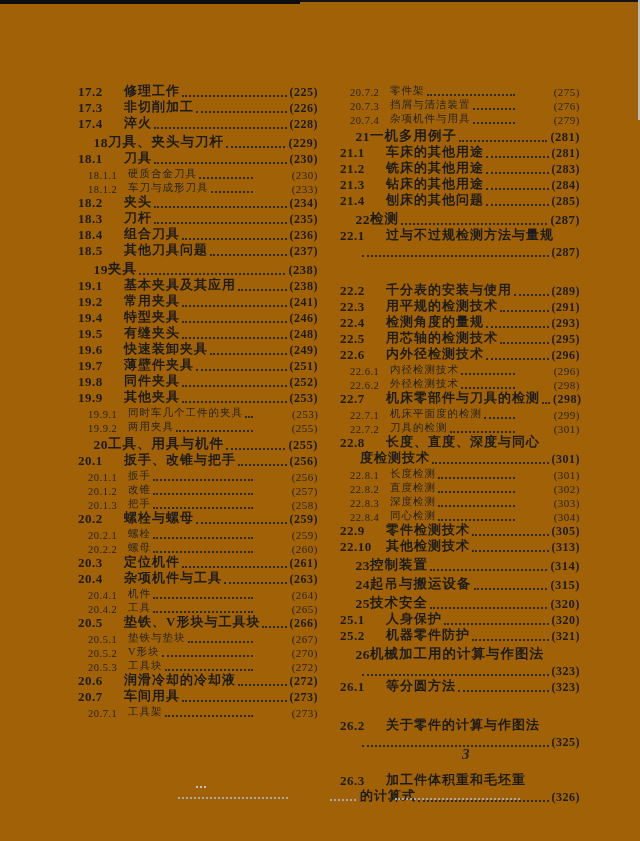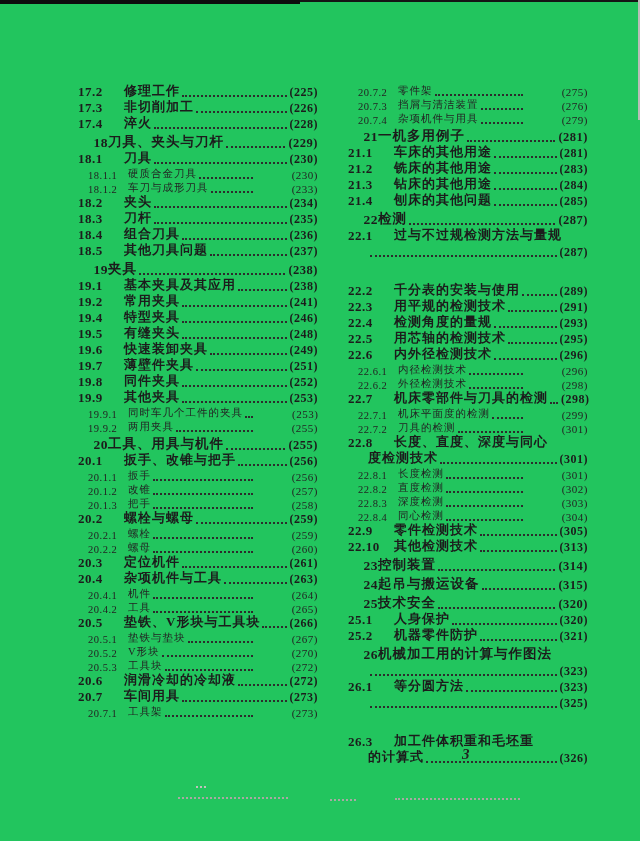--- a/index.html
+++ b/index.html
@@ -3,35 +3,35 @@
 <meta charset="utf-8">
 <style>
   html,body{margin:0;padding:0;}
   body{
     width:640px;height:841px;
     background:#f6f6f4;
     font-family:"Liberation Serif","DejaVu Serif",serif;
   }
   .page{
     position:relative;width:640px;height:841px;overflow:hidden;
-    background:#22c55e;color:#1c1c1c;
+    background:#a16207;color:#1c1c1c;
   }
   
   .edge-top{position:absolute;top:0;left:0;width:640px;height:2px;background:#151515;}
   .edge-top-thick{position:absolute;top:0;left:0;width:300px;height:4px;background:#0d0d0d;}
   .edge-right{position:absolute;top:0;right:0;width:2px;height:120px;background:#bcbcb8;}
   .smudge{position:absolute;height:2px;border-bottom:2px dotted #a9a9a4;}
   .smudge.s1{left:178px;top:795px;width:110px;}
   .smudge.s2{left:330px;top:797px;width:26px;}
   .smudge.s3{left:395px;top:796px;width:125px;}
   .smudge.s4{left:196px;top:784px;width:10px;border-bottom-color:#c2c2bd;}
 
   .col{position:absolute;top:84px;width:254px;}
   .col-left{left:64px;}
-  .col-right{left:334px;}
+  .col-right{left:326px;}
 
   .row{display:flex;align-items:flex-end;}
   .row .num{flex:none;letter-spacing:0.5px;}
   .row .title{flex:none;letter-spacing:1px;white-space:nowrap;}
   .row .leader{flex:1 1 auto;border-bottom:2px dotted #2c2c2c;margin:0 3px 3px 2px;min-width:8px;}
   .row .pg{flex:none;letter-spacing:0.5px;}
 
   .l1{height:17px;font-size:13.5px;font-weight:bold;padding-left:4px;margin-top:2px;text-align:right;}
   .l1 .num{min-width:40px;}
   .l1 .pg{font-size:12.5px;}
@@ -517,20 +517,24 @@
       <div class="row wrapline">
         <span class="leader"></span>
         <span class="pg">(323)</span>
       </div>
       <div class="row l2">
         <span class="num">26.1</span>
         <span class="title">等分圆方法</span>
         <span class="leader"></span>
         <span class="pg">(323)</span>
       </div>
+      <div class="row l2 gap">
+        <span class="num">26.2</span>
+        <span class="title">关于零件的计算与作图法</span>
+      </div>
       <div class="row wrapline">
         <span class="leader"></span>
         <span class="pg">(325)</span>
       </div>
       <div class="row l2 gap">
         <span class="num">26.3</span>
         <span class="title">加工件体积重和毛坯重</span>
       </div>
       <div class="row wrapline">
         <span class="title">的计算式</span>

